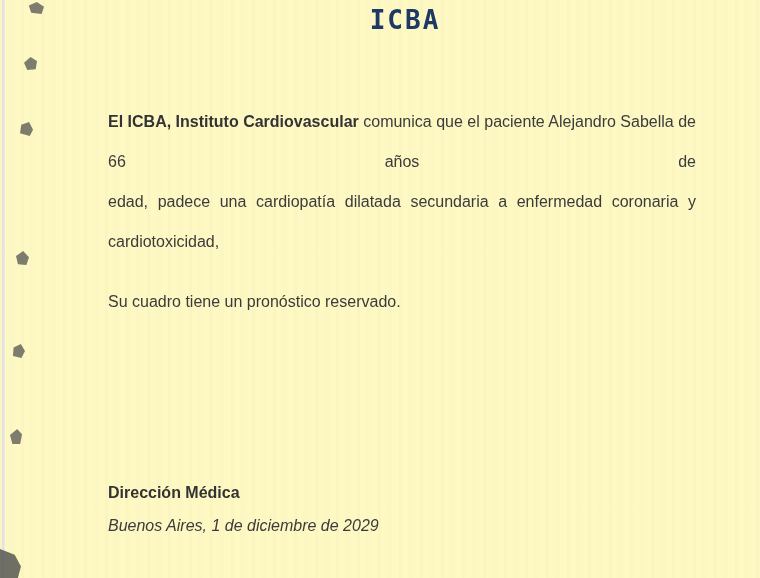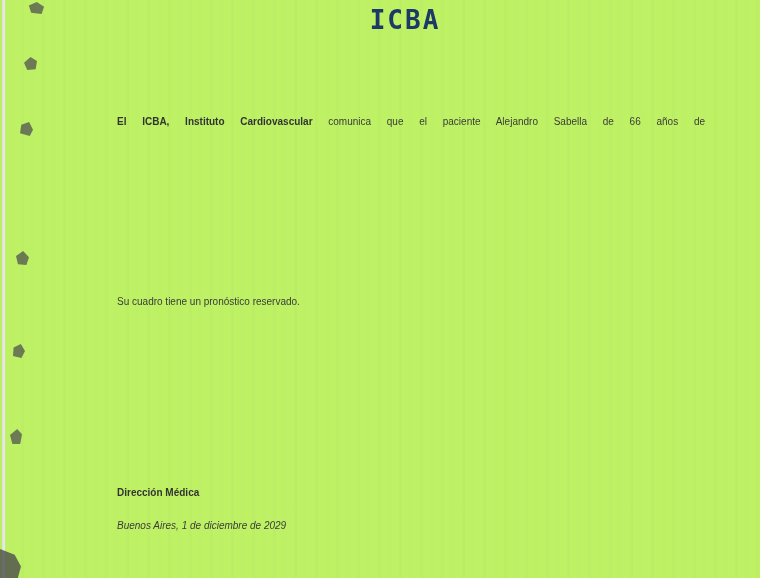--- a/index.html
+++ b/index.html
@@ -4,21 +4,21 @@
 <style>
   html, body { margin: 0; padding: 0; }
   body {
     font-family: "Liberation Sans", sans-serif;
     background: #ffffff;
   }
   .page {
     position: relative;
     width: 760px;
     height: 578px;
-    background: #bef264;
+    background: #fef9c3;
     overflow: hidden;
   }
   
   .scan-texture {
     position: absolute;
     inset: 0;
     background: repeating-linear-gradient(
       90deg,
       rgba(120,120,120,0.03) 0px, rgba(120,120,120,0.03) 3px,
       rgba(255,255,255,0) 3px, rgba(255,255,255,0) 9px,
@@ -58,24 +58,24 @@
     font-family: "DejaVu Sans Mono", monospace;
     font-size: 26px;
     font-weight: bold;
     letter-spacing: 2px;
     color: var(--logo-blue, #1d3a66);
     margin: 0;
   }
 
   .body-block {
     position: absolute;
-    left: 117px;
+    left: 108px;
     width: 588px;
     color: var(--body-text, #3b3b3b);
-    font-size: 10px;
+    font-size: 16px;
     line-height: 40px;
   }
   .paragraph { top: 102px; }
   .line { white-space: normal; }
   .justify { text-align: justify; text-align-last: justify; }
   .lead-bold { font-weight: bold; color: #333333; }
 
   .prognosis { top: 282px; }
   .signature { top: 473px; font-weight: bold; color: #333333; }
   .dateline  { top: 506px; font-style: italic; }
@@ -95,20 +95,21 @@
   <div class="smudge s5"></div>
   <div class="smudge s6"></div>
   <div class="smudge s7"></div>
 
   <h1 class="logo">ICBA</h1>
 
   <div class="body-block paragraph">
     <div class="line justify">
       <span class="lead-bold">El ICBA, Instituto Cardiovascular</span><span> comunica que el paciente Alejandro Sabella de 66 años de</span>
     </div>
+    <div class="line justify">edad, padece una cardiopatía dilatada secundaria a enfermedad coronaria y cardiotoxicidad,</div>
   </div>
 
   <div class="body-block prognosis">Su cuadro tiene un pronóstico reservado.</div>
 
   <div class="body-block signature">Dirección Médica</div>
 
   <div class="body-block dateline">Buenos Aires, 1 de diciembre de 2029</div>
 
 </div>
 

